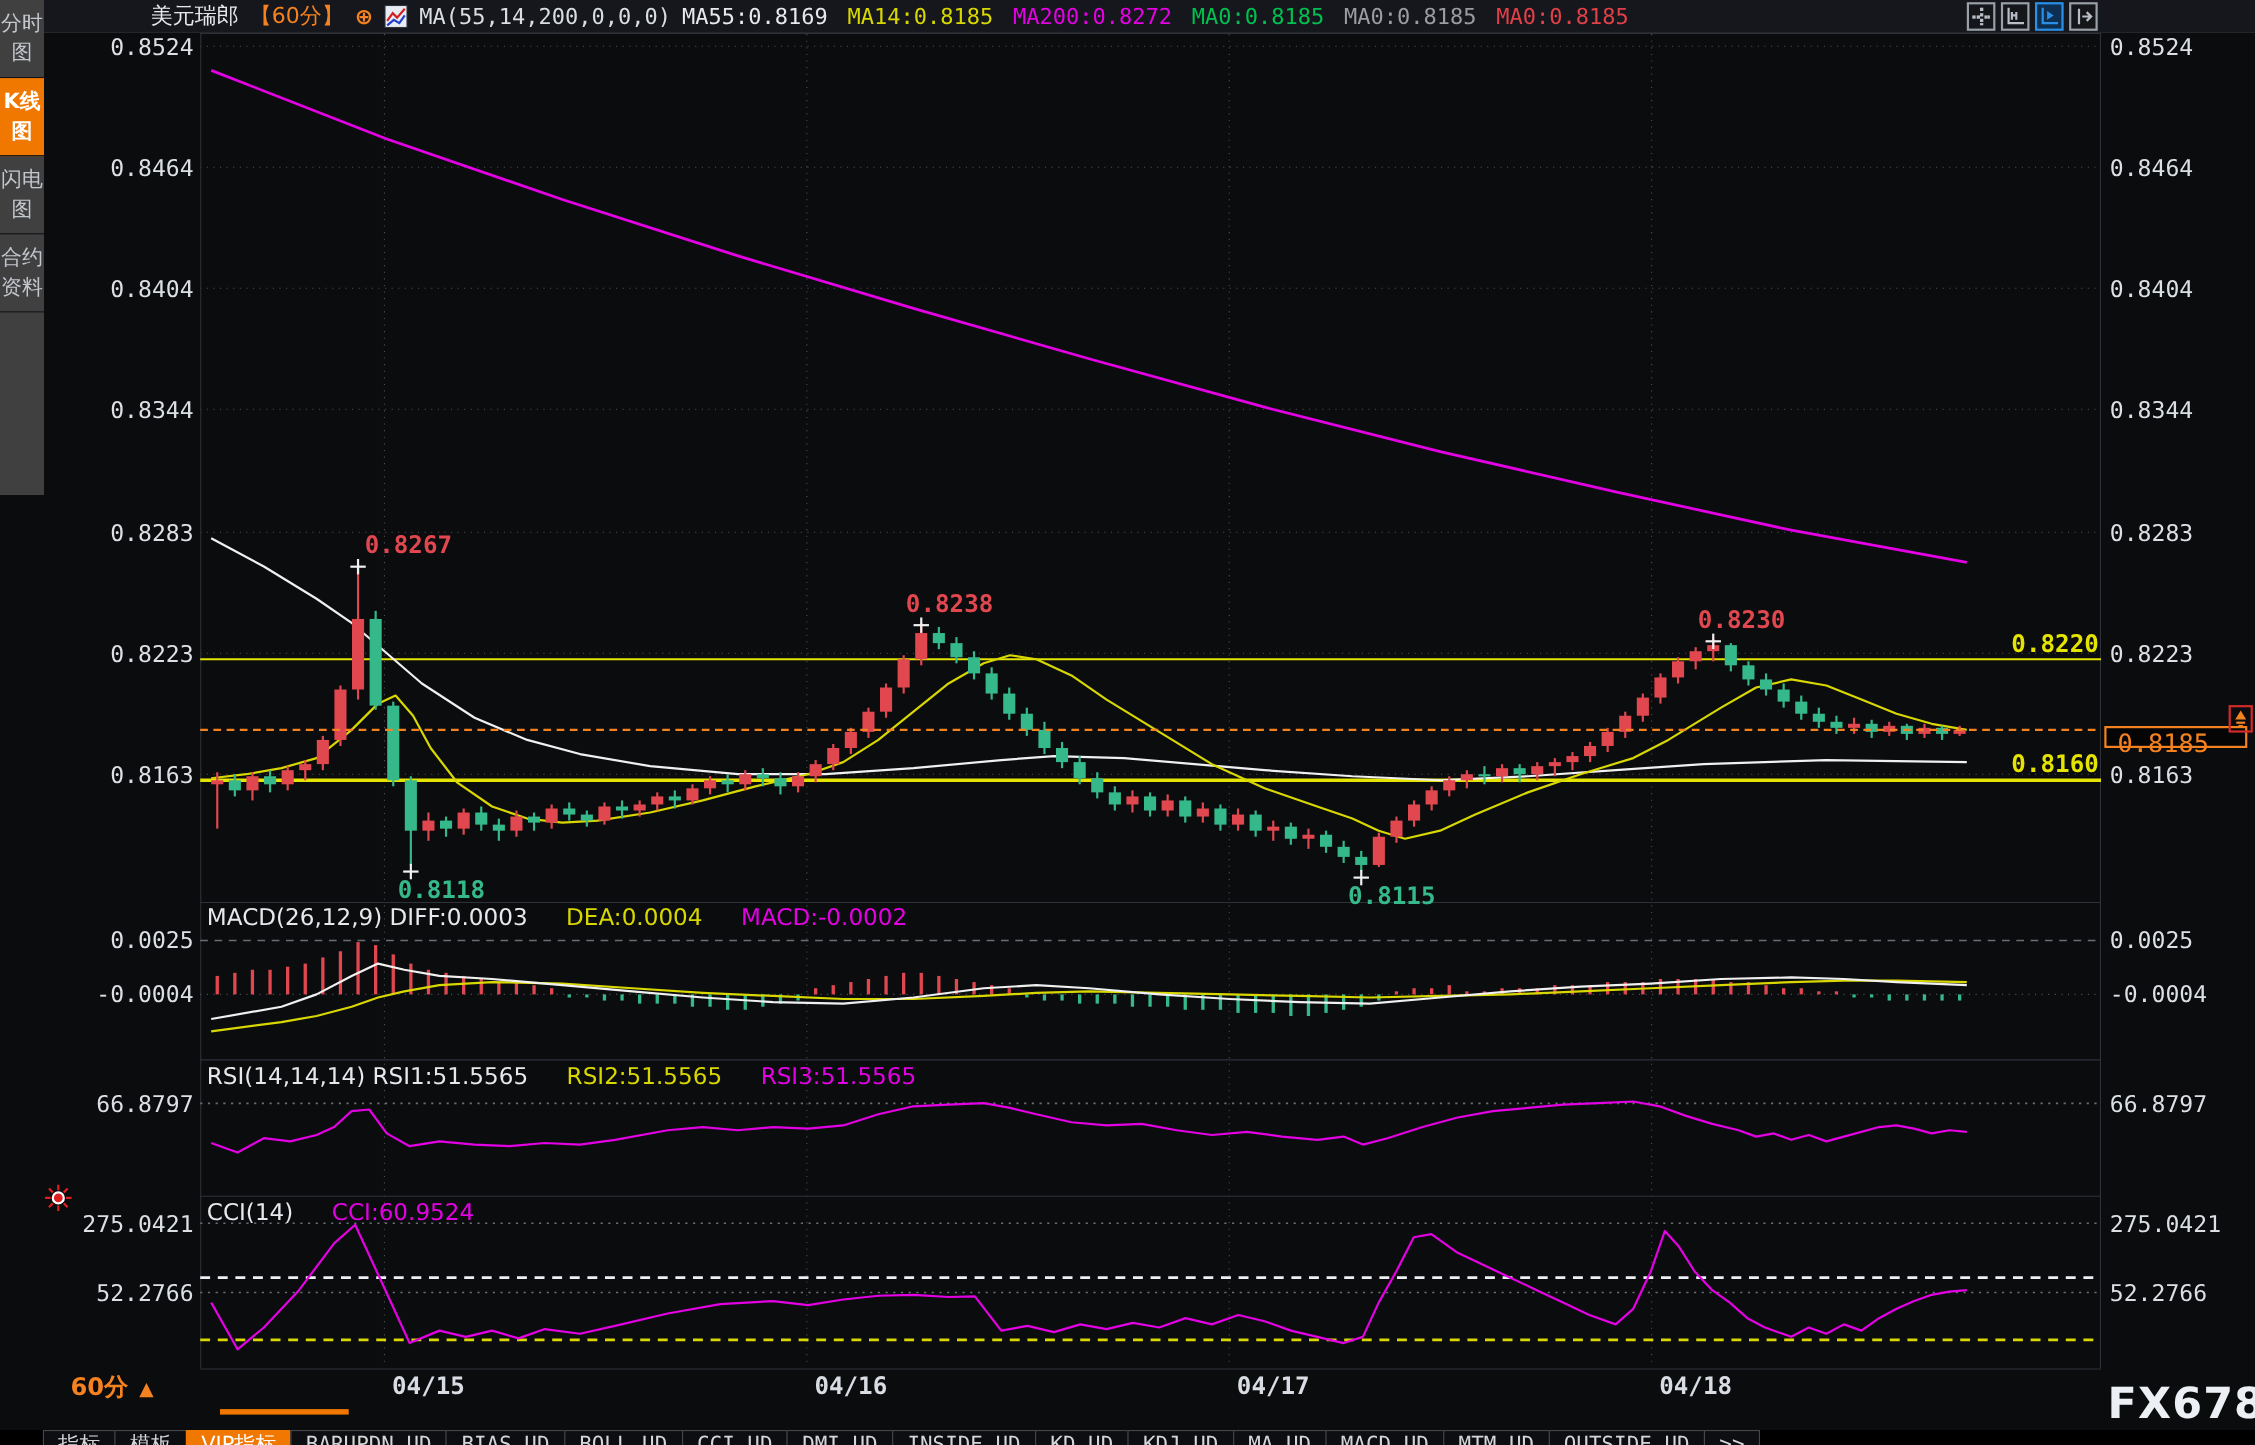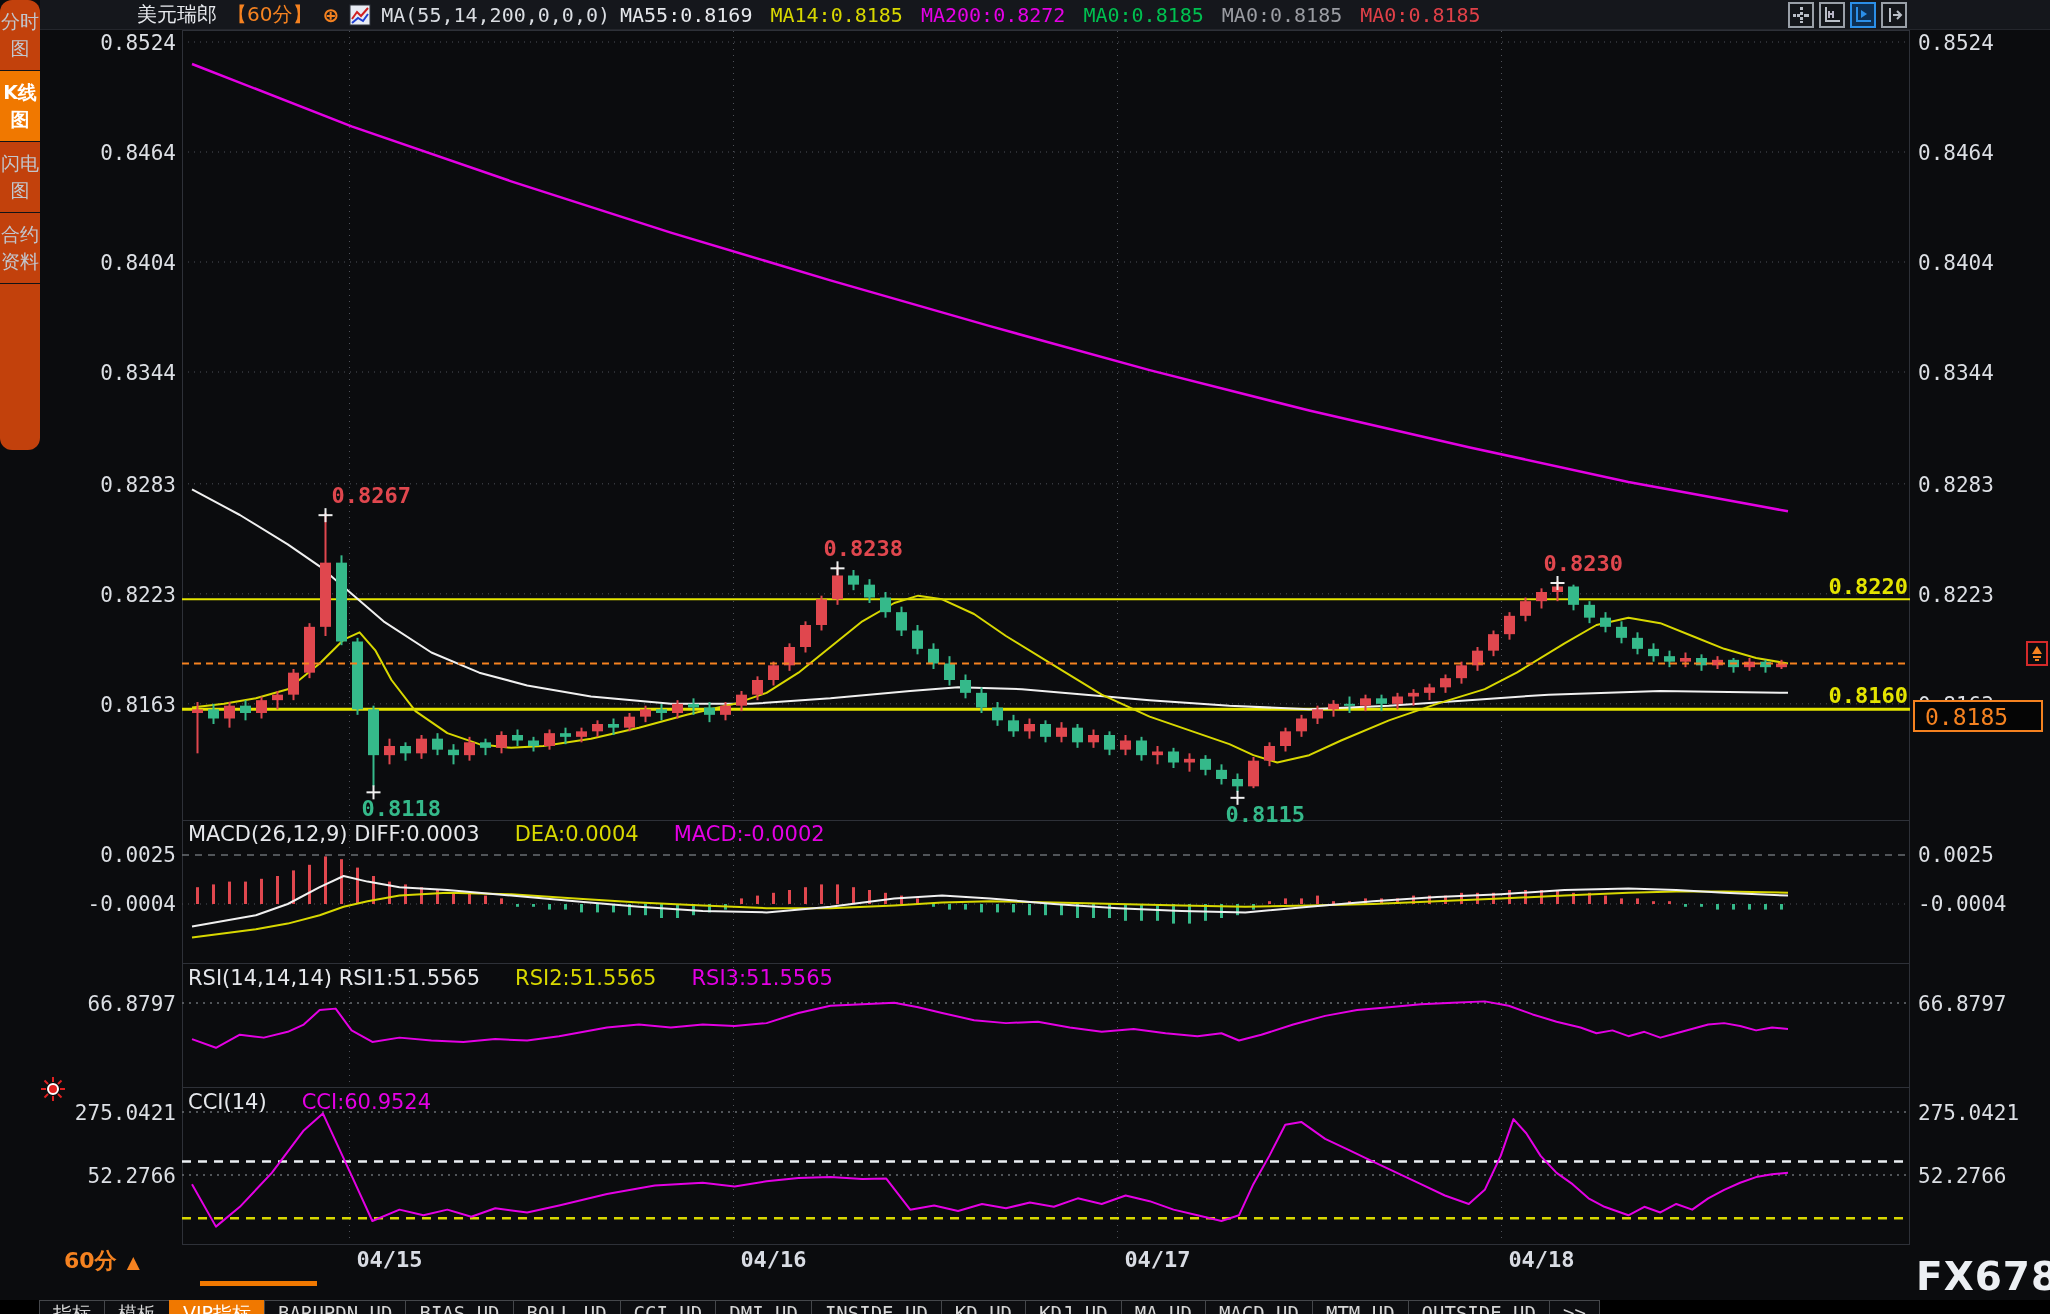--- a/index.html
+++ b/index.html
@@ -12,32 +12,32 @@
   #header .sym{color:#e6e8ec;font-size:20px;}
   #header .per{color:#f58220;font-size:20px;}
   #header .cplus{color:#f58220;font-size:20px;font-weight:bold;}
   #header .mset{color:#dadde2;font-size:20px;font-family:"DejaVu Sans Mono","Liberation Mono",monospace;}
   #ma-values{display:flex;gap:18px;font-size:20px;font-family:"DejaVu Sans Mono","Liberation Mono",monospace;}
   #header-icons{position:absolute;right:143px;top:2px;display:flex;gap:5px;}
   .hicon{width:26px;height:26px;border:2px solid #9aa0a8;box-sizing:border-box;background:#14161a;
          display:flex;align-items:center;justify-content:center;}
   .hicon.active{border-color:#2b8fe8;background:#0d2f52;}
   
-  #sidebar{position:absolute;left:0;top:0;width:40px;height:450px;background:#c2410c;z-index:5;border-radius:12px;}
+  #sidebar{position:absolute;left:0;top:0;width:40px;height:450px;background:#404040;z-index:5;}
   .side-item{width:40px;text-align:center;color:#c2c6cd;font-size:19px;line-height:27px;
              padding:8px 0;word-break:break-all;border-bottom:1px solid #111317;cursor:default;}
   .side-item.active{background:#f07800;color:#fff;font-weight:bold;}
   
   #chart{position:absolute;left:0;top:0;}
   
   .ind-row{position:absolute;display:flex;gap:35px;font-size:21px;white-space:nowrap;z-index:3;}
   
   .tagY{position:absolute;color:#e4e400;font-size:22px;font-weight:bold;z-index:4;
         font-family:"DejaVu Sans Mono","Liberation Mono",monospace;}
-  #cur-price{position:absolute;left:1913px;top:700px;width:130px;height:32px;background:#050505;
+  #cur-price{position:absolute;left:1913px;top:660px;width:130px;height:20px;background:#050505;
              border:2px solid #f58220;color:#f58220;font-size:23px;line-height:30px;padding-left:10px;
              box-sizing:border-box;z-index:4;font-family:"DejaVu Sans Mono","Liberation Mono",monospace;}
   #alert-box{position:absolute;left:2026px;top:641px;width:22px;height:25px;border:2px solid #d42a2a;
              box-sizing:border-box;z-index:5;display:flex;align-items:center;justify-content:center;}
   
   #period-btn{position:absolute;left:64px;top:1246px;color:#f58220;font-size:22px;font-weight:bold;z-index:4;}
   #period-btn .tri{font-size:17px;margin-left:10px;}
   #scroll-thumb{position:absolute;left:200px;top:1281px;width:117px;height:5px;background:#f07800;z-index:4;}
   #brand{position:absolute;left:1916px;top:1254px;color:#eceff3;font-size:39px;font-weight:bold;
          letter-spacing:1px;z-index:4;font-family:"DejaVu Sans","Liberation Sans",sans-serif;}

